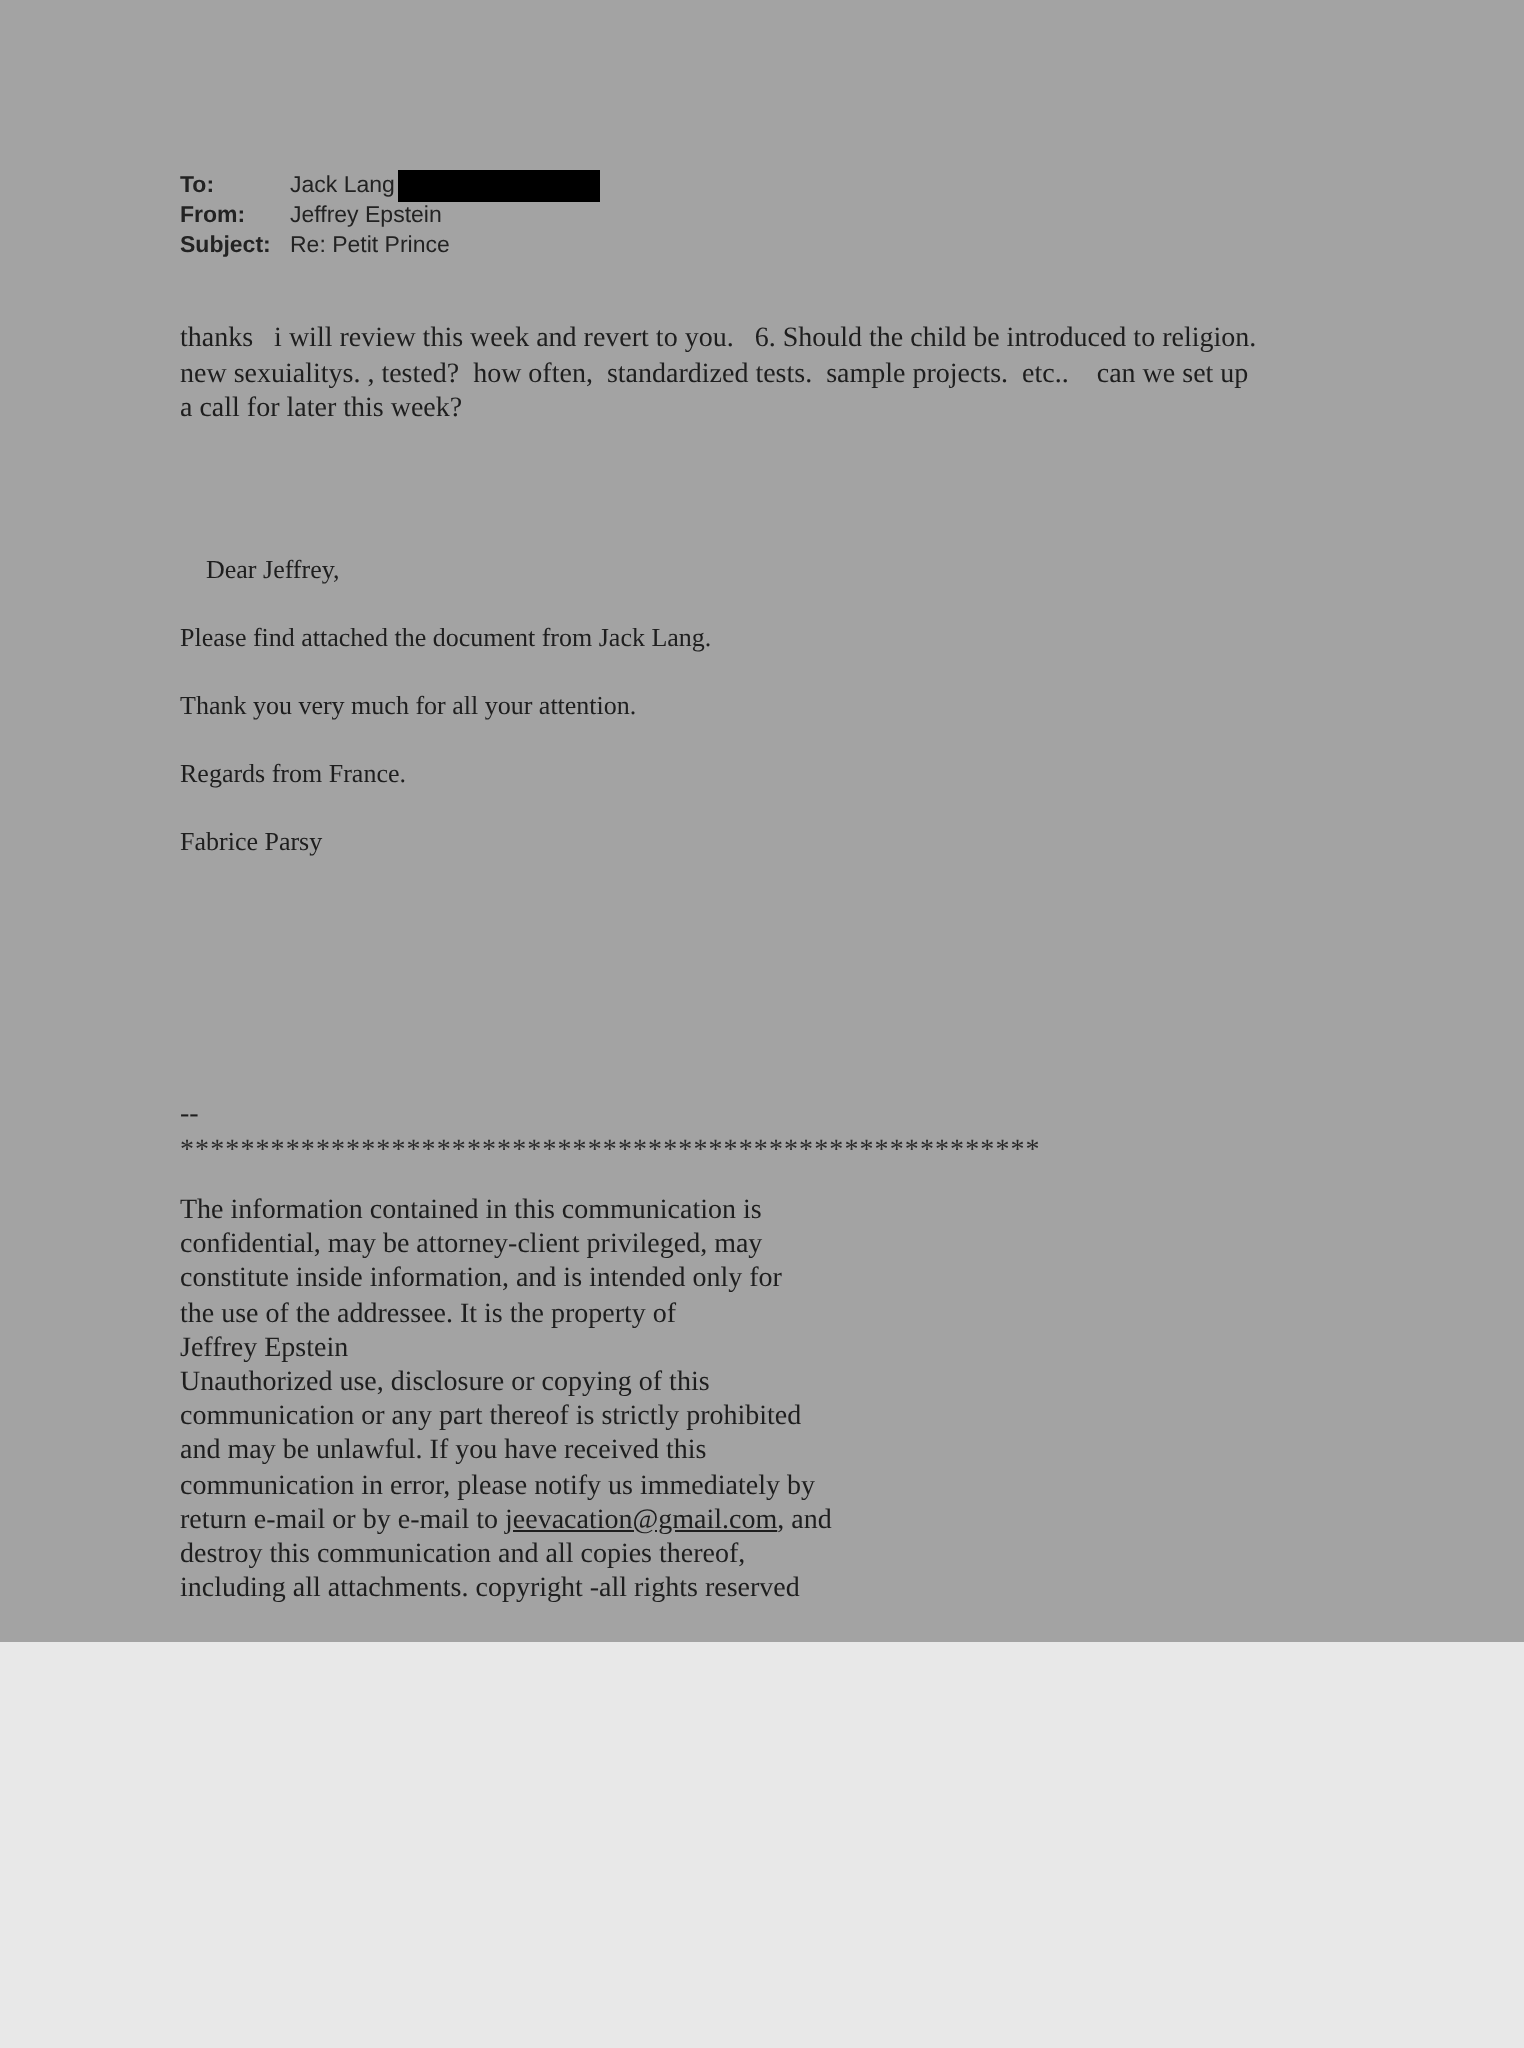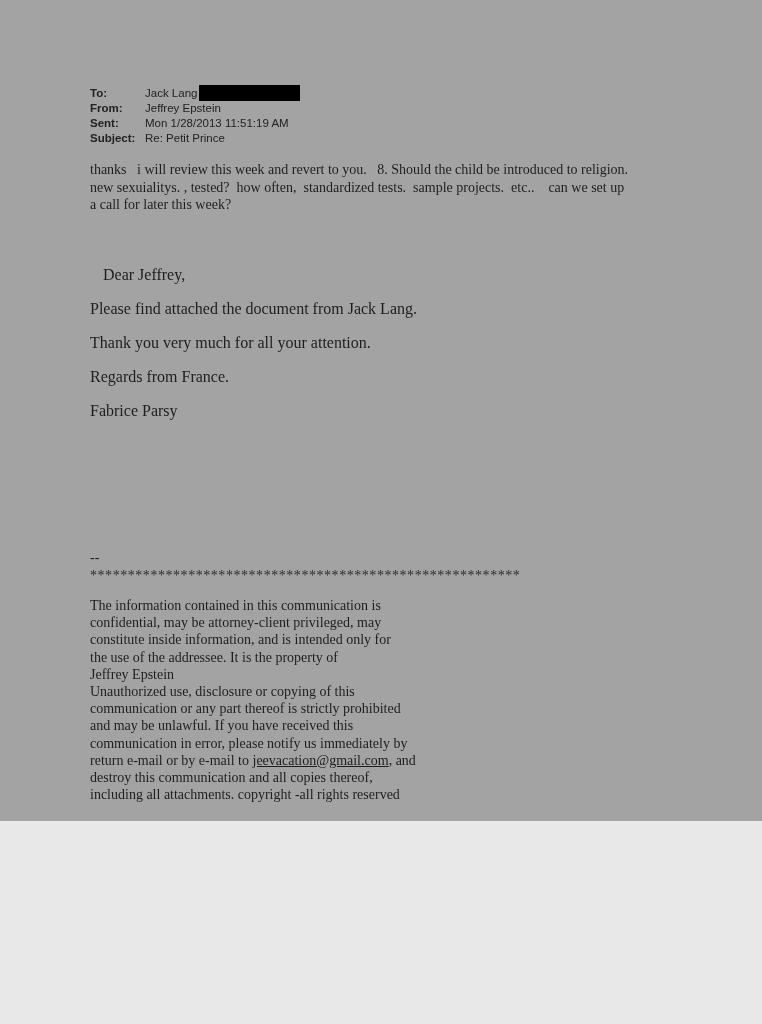--- a/index.html
+++ b/index.html
@@ -63,23 +63,23 @@
   }
   .redaction-email {
     width: 117px;
     height: 18px;
     vertical-align: -4px;
     margin: 0 1px;
   }
   .quoted-message {
     position: absolute;
     left: 90px;
-    top: 266px;
+    top: 276px;
     width: 560px;
-    font-size: 16px;
+    font-size: 13px;
     line-height: 17.5px;
   }
   .quoted-message p { margin: 0 0 16.5px 0; }
   .salutation { padding-left: 13px; }
   
   .signature-block {
     position: absolute;
     left: 90px;
     top: 549px;
     width: 480px;
@@ -132,30 +132,26 @@
     <div class="hdr-row">
       <span class="hdr-label">To:</span>
       <span class="hdr-value">Jack Lang</span>
       <span class="redaction redaction-to"></span>
     </div>
     <div class="hdr-row">
       <span class="hdr-label">From:</span>
       <span class="hdr-value">Jeffrey Epstein</span>
     </div>
     <div class="hdr-row">
-      <span class="hdr-label">Sent:</span>
-      <span class="hdr-value">Mon 1/28/2013 11:51:19 AM</span>
-    </div>
-    <div class="hdr-row">
       <span class="hdr-label">Subject:</span>
       <span class="hdr-value">Re: Petit Prince</span>
     </div>
   </div>
 
-  <div class="reply-text">thanks   i will review this week and revert to you.   8. Should the child be introduced to religion.
+  <div class="reply-text">thanks   i will review this week and revert to you.   6. Should the child be introduced to religion.
 new sexuialitys. , tested?  how often,  standardized tests.  sample projects.  etc..    can we set up
 a call for later this week?</div>
 
 
   <div class="quoted-message">
     <p class="salutation">Dear Jeffrey,</p>
     <p>Please find attached the document from Jack Lang.</p>
     <p>Thank you very much for all your attention.</p>
     <p>Regards from France.</p>
     <p>Fabrice Parsy</p>

